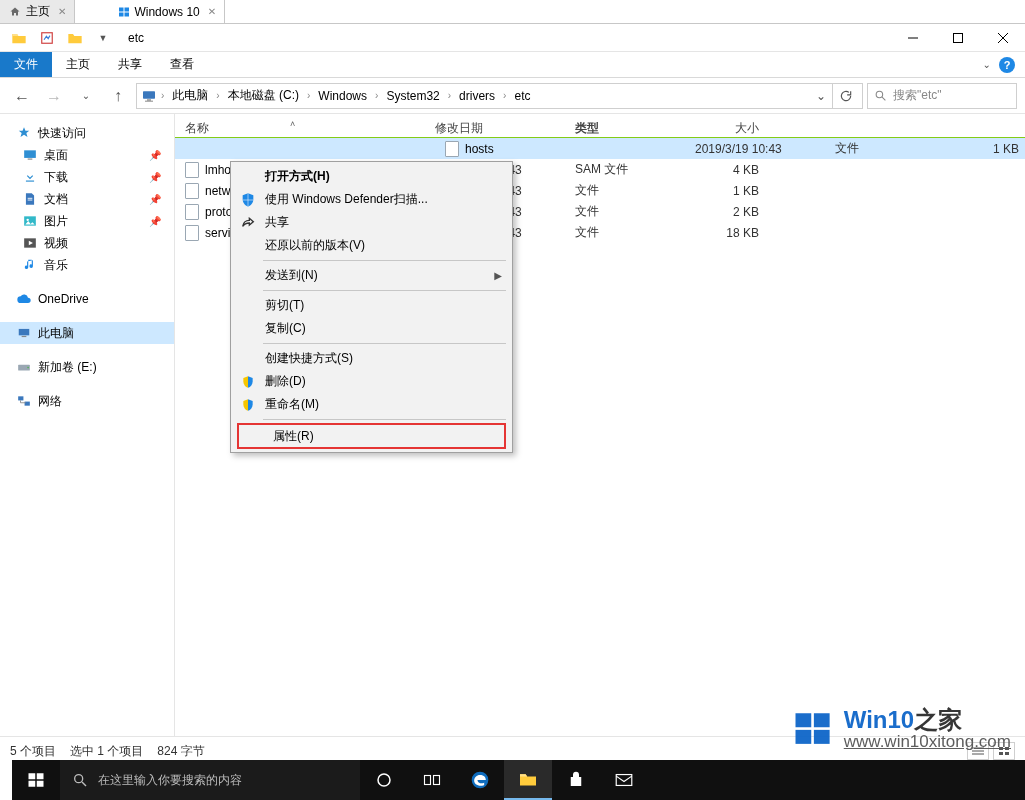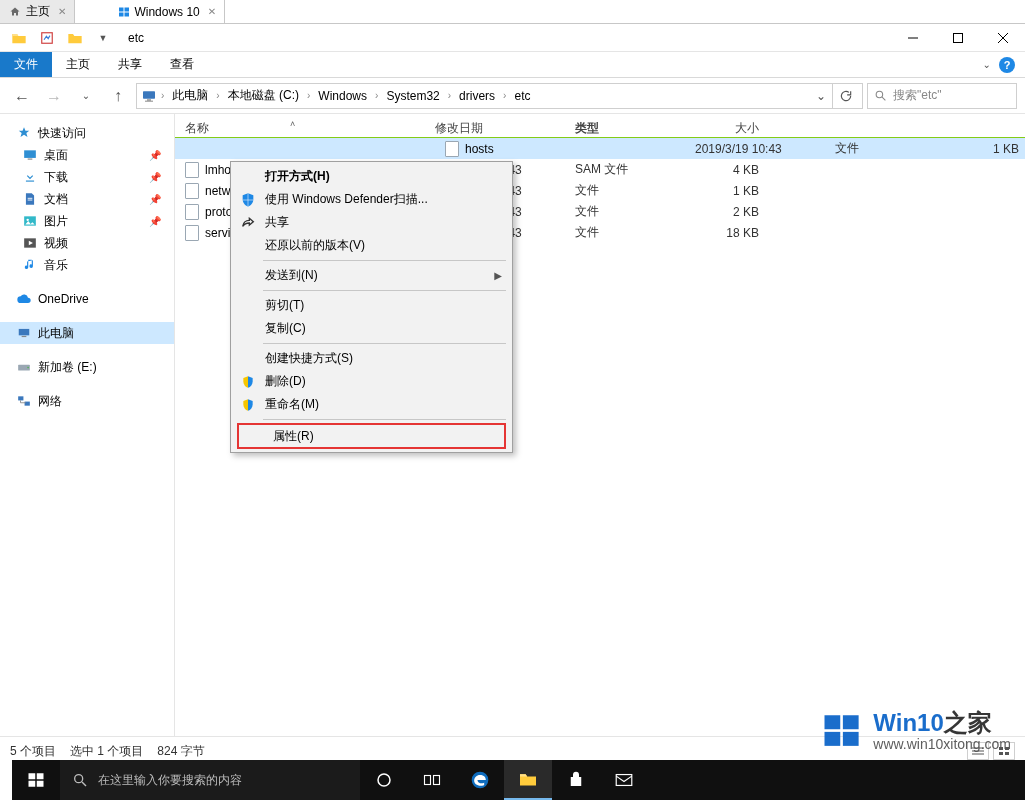--- a/index.html
+++ b/index.html
@@ -84,21 +84,21 @@
   .statusbar { position: absolute; left: 0; bottom: 40px; right: 0; height: 24px; border-top: 1px solid #e5e5e5; display: flex; align-items: flex-end; padding: 0 10px; gap: 14px; color: #333; background: #fff; }
   .status-right { margin-left: auto; display: flex; gap: 4px; }
   .view-toggle { width: 22px; height: 18px; border: 1px solid #cfcfcf; display: flex; align-items: center; justify-content: center; }
 
   
   .watermark { position: absolute; right: 14px; bottom: 48px; display: flex; align-items: center; gap: 10px; opacity: 0.95; }
   .wm-logo { width: 42px; height: 42px; }
   .wm-text { display: flex; flex-direction: column; line-height: 1.1; }
   .wm-top { font-size: 24px; font-weight: 600; color: #2c2c2c; }
   .wm-top span.blue { color: #0e66c9; }
-  .wm-url { font-size: 14px; color: #555; }
+  .wm-url { font-size: 17px; color: #555; text-decoration: underline; }
 
   
   .taskbar { position: absolute; left: 12px; right: 0; bottom: 0; height: 40px; background: #101010; display: flex; align-items: stretch; color: #fff; }
   .start-btn { width: 48px; display: flex; align-items: center; justify-content: center; }
   .task-search { flex: 0 0 300px; display: flex; align-items: center; background: #1b1b1b; gap: 10px; padding: 0 12px; color: #bcbcbc; }
   .task-icons { display: flex; }
   .task-icon { width: 48px; display: flex; align-items: center; justify-content: center; }
   .task-icon.active { border-bottom: 2px solid #76b9ed; background: #2a2a2a; }
 
   

